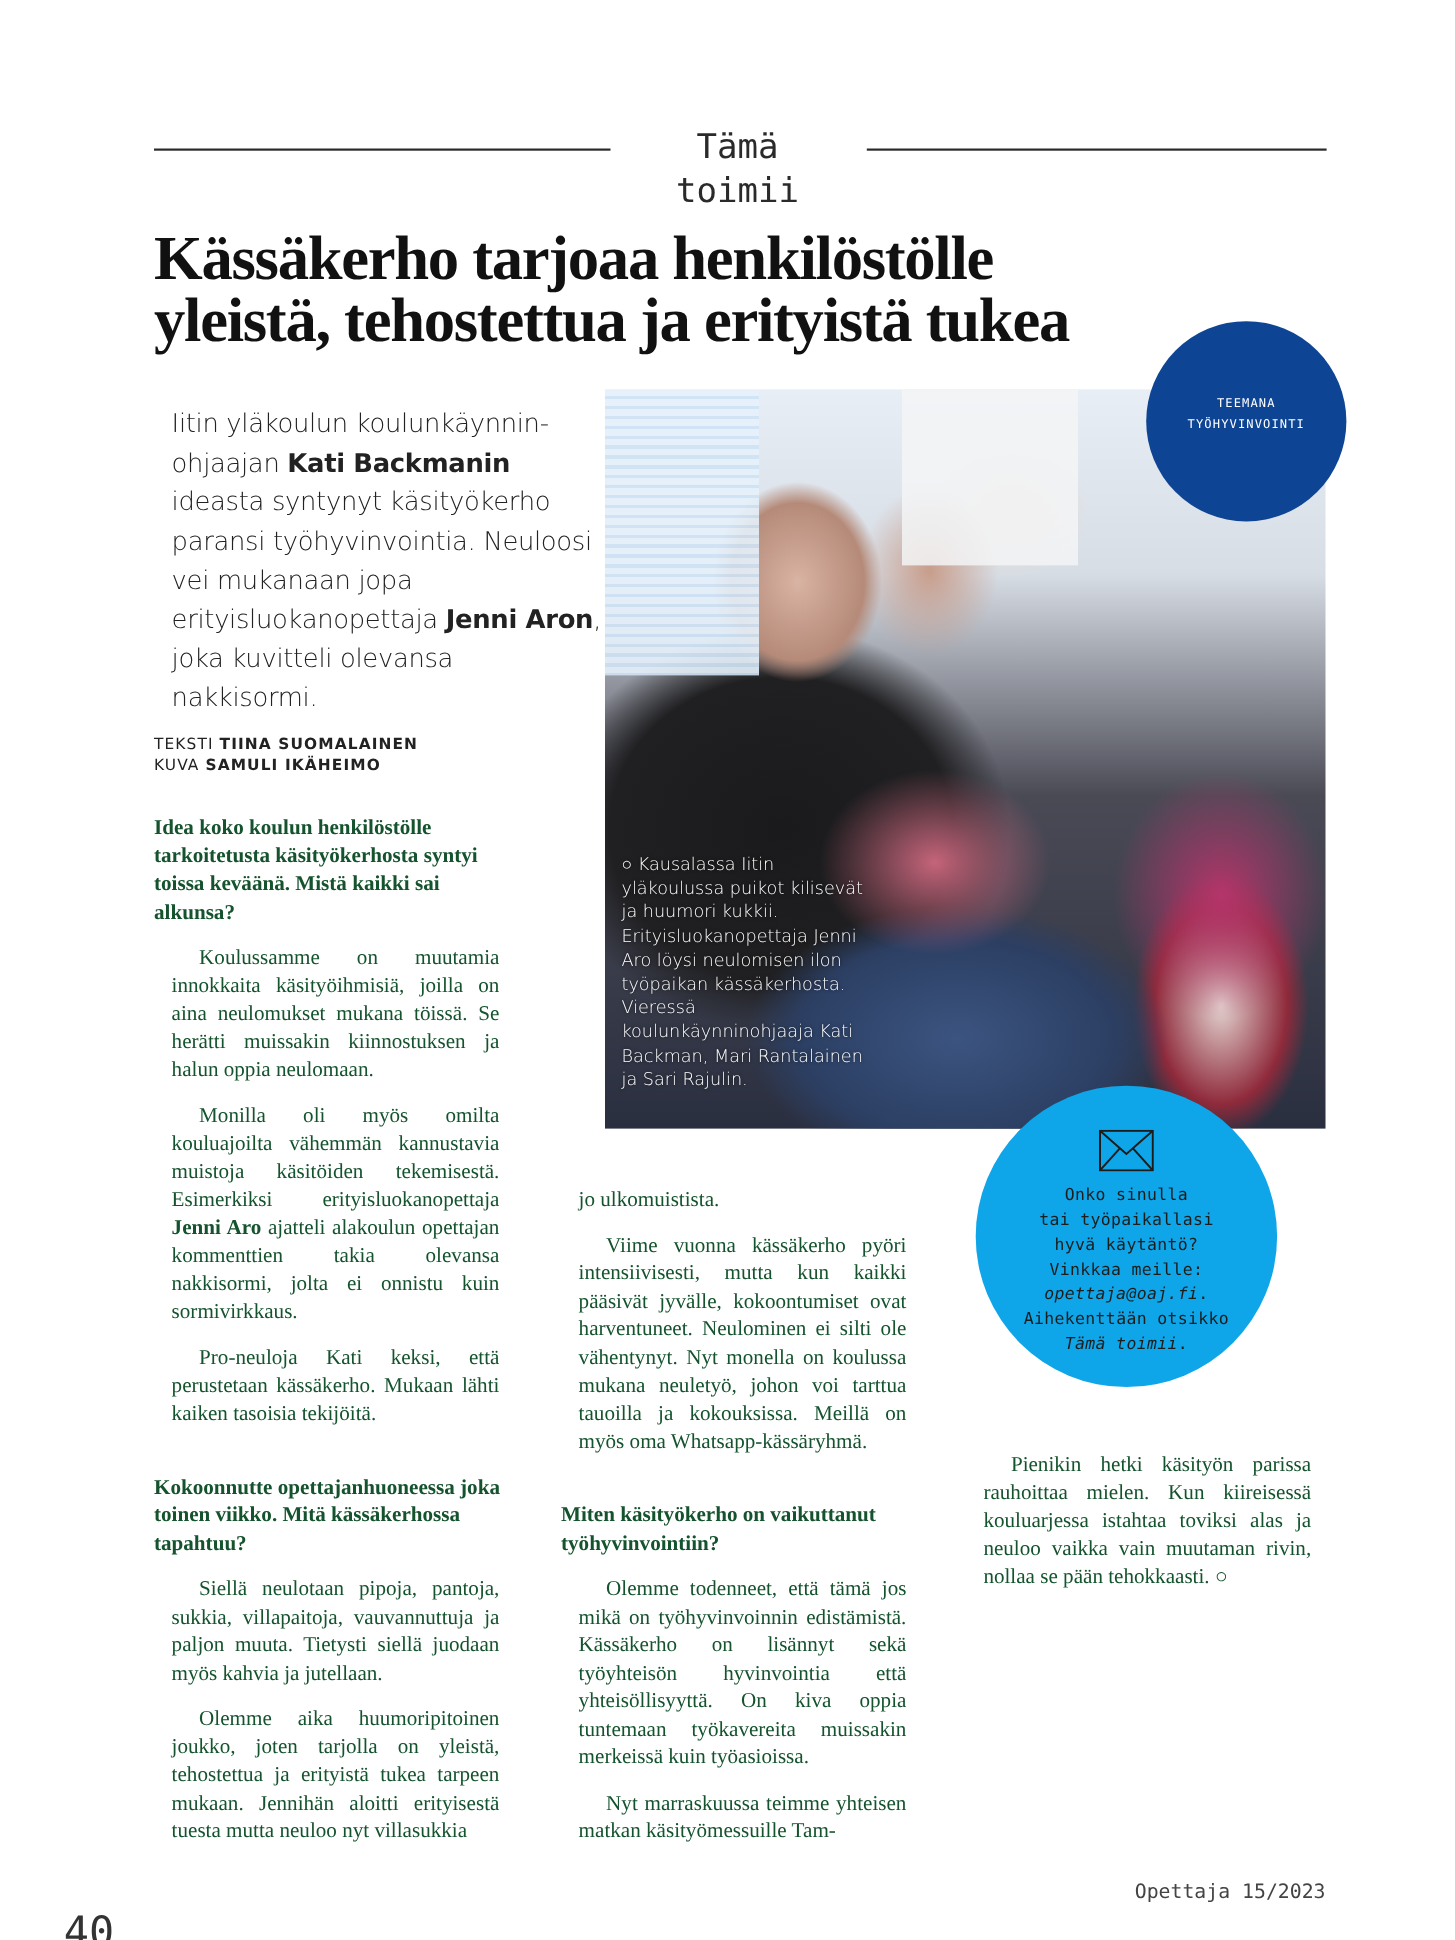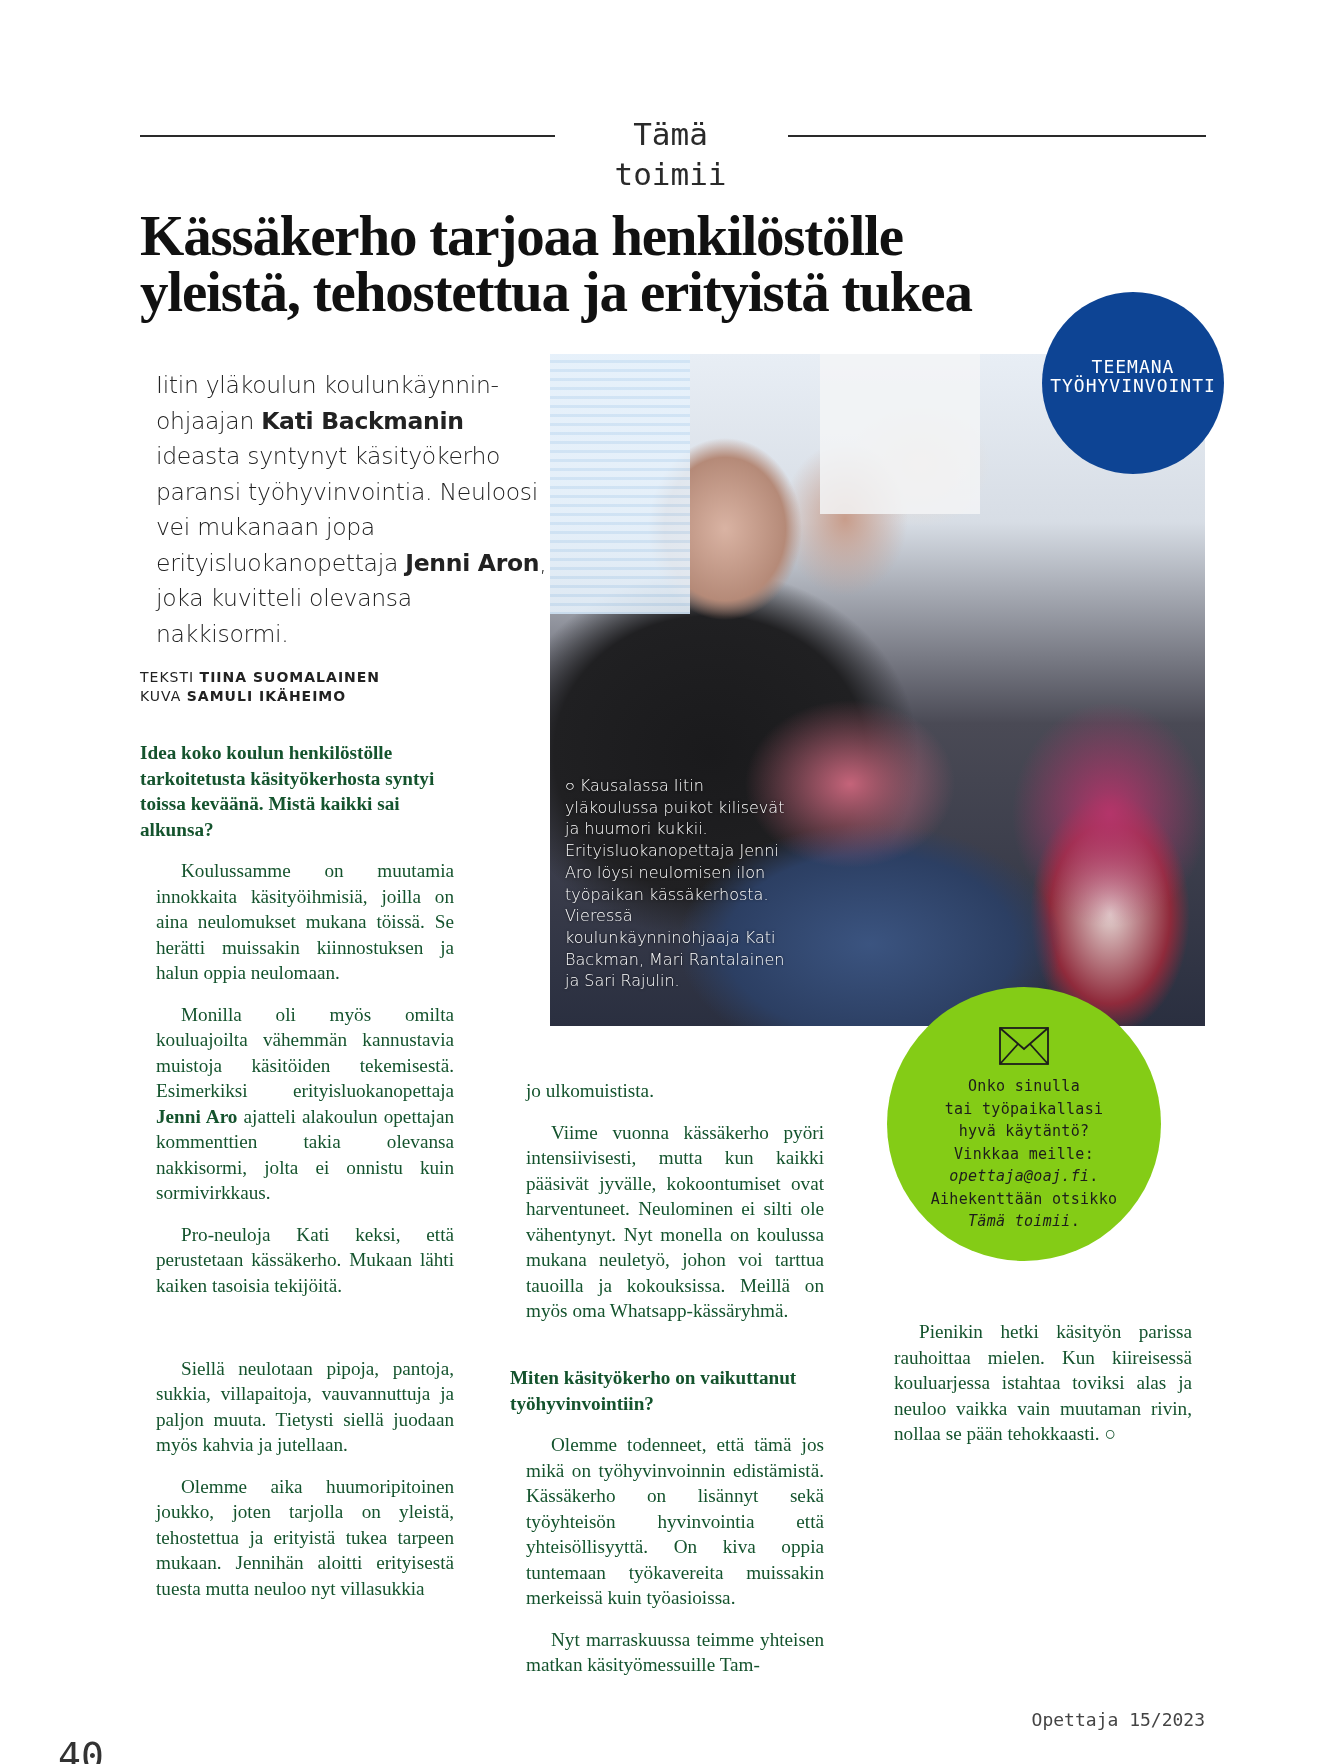--- a/index.html
+++ b/index.html
@@ -85,26 +85,26 @@
     font-family: "DejaVu Sans", sans-serif; font-weight: 300;
     font-size: 16px; line-height: 21.7px; color: #ffffff;
     text-shadow: 0 0 3px rgba(0,0,0,0.7);
   }
 
   
   .theme-circle {
     position: absolute; left: 1042px; top: 292px; width: 182px; height: 182px;
     border-radius: 50%; background: #0d4494; color: #ffffff;
     display: flex; flex-direction: column; align-items: center; justify-content: center;
-    font-family: "DejaVu Sans Mono", monospace; font-size: 18px; line-height: 19px;
+    font-family: "DejaVu Sans Mono", monospace; font-size: 11px; line-height: 19px;
     letter-spacing: 1px; text-align: center; padding-bottom: 14px; box-sizing: border-box;
   }
   .tip-circle {
     position: absolute; left: 887px; top: 987px; width: 274px; height: 274px;
-    border-radius: 50%; background: #84cc16; color: #1d1d1b;
+    border-radius: 50%; background: #0ea5e9; color: #1d1d1b;
     text-align: center; box-sizing: border-box; padding-top: 40px;
     font-family: "DejaVu Sans Mono", monospace; font-size: 15px; line-height: 22.5px;
     letter-spacing: 0.3px;
   }
   .tip-circle i { font-style: italic; }
   .mail-icon { display: block; margin: 0 auto 10px; width: 50px; height: 38px; }
 
   
   .folio {
     position: absolute; left: 58px; top: 1698px;
@@ -146,20 +146,21 @@
   <span>TEEMANA</span>
   <span>TYÖHYVINVOINTI</span>
 </div>
 
 <div class="col" style="left:140px; top:740px;">
   <h3>Idea koko koulun henkilöstölle tarkoitetusta käsityökerhosta syntyi toissa keväänä. Mistä kaikki sai alkunsa?</h3>
   <p>Koulussamme on muutamia innokkaita käsityöihmisiä, joilla on aina neulomukset mukana töissä. Se herätti muissakin kiinnostuksen ja halun oppia neulomaan.</p>
   <p><span>Monilla oli myös omilta kouluajoilta vähemmän kannustavia muistoja käsitöiden tekemisestä. Esimerkiksi erityisluokanopettaja </span><b>Jenni Aro</b><span> ajatteli alakoulun opettajan kommenttien takia olevansa nakkisormi, jolta ei onnistu kuin sormivirkkaus.</span></p>
   <p>Pro-neuloja Kati keksi, että perustetaan kässäkerho. Mukaan lähti kaiken tasoisia tekijöitä.</p>
   <div class="gap"></div>
+  <h3>Kokoonnutte opettajanhuoneessa joka toinen viikko. Mitä kässäkerhossa tapahtuu?</h3>
   <p>Siellä neulotaan pipoja, pantoja, sukkia, villapaitoja, vauvannuttuja ja paljon muuta. Tietysti siellä juodaan myös kahvia ja jutellaan.</p>
   <p>Olemme aika huumoripitoinen joukko, joten tarjolla on yleistä, tehostettua ja erityistä tukea tarpeen mukaan. Jennihän aloitti erityisestä tuesta mutta neuloo nyt villasukkia</p>
 </div>
 
 <div class="col" style="left:510px; top:1062px;">
   <p class="noindent">jo ulkomuistista.</p>
   <p>Viime vuonna kässäkerho pyöri intensiivisesti, mutta kun kaikki pääsivät jyvälle, kokoontumiset ovat harventuneet. Neulominen ei silti ole vähentynyt. Nyt monella on koulussa mukana neuletyö, johon voi tarttua tauoilla ja kokouksissa. Meillä on myös oma Whatsapp-kässäryhmä.</p>
   <div class="gap"></div>
   <h3>Miten käsityökerho on vaikuttanut työhyvinvointiin?</h3>
   <p>Olemme todenneet, että tämä jos mikä on työhyvinvoinnin edistämistä. Kässäkerho on lisännyt sekä työyhteisön hyvinvointia että yhteisöllisyyttä. On kiva oppia tuntemaan työkavereita muissakin merkeissä kuin työasioissa.</p>

